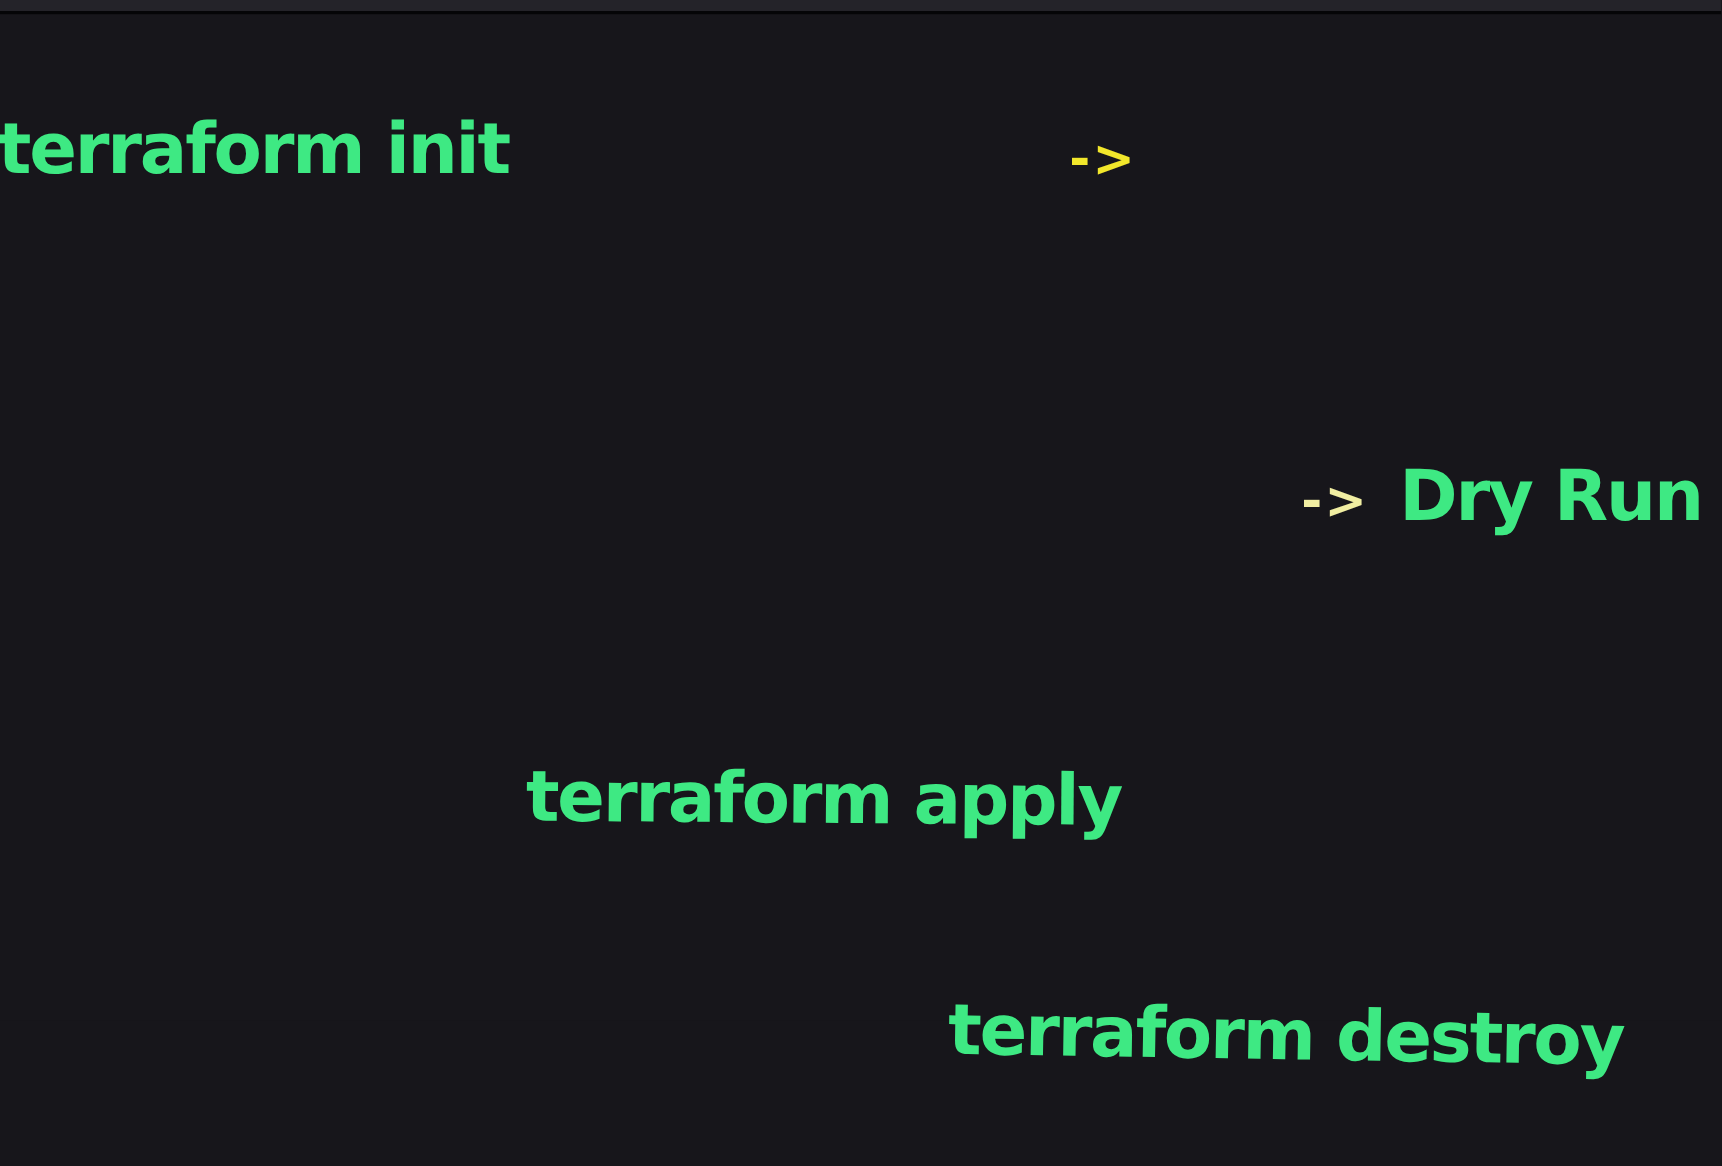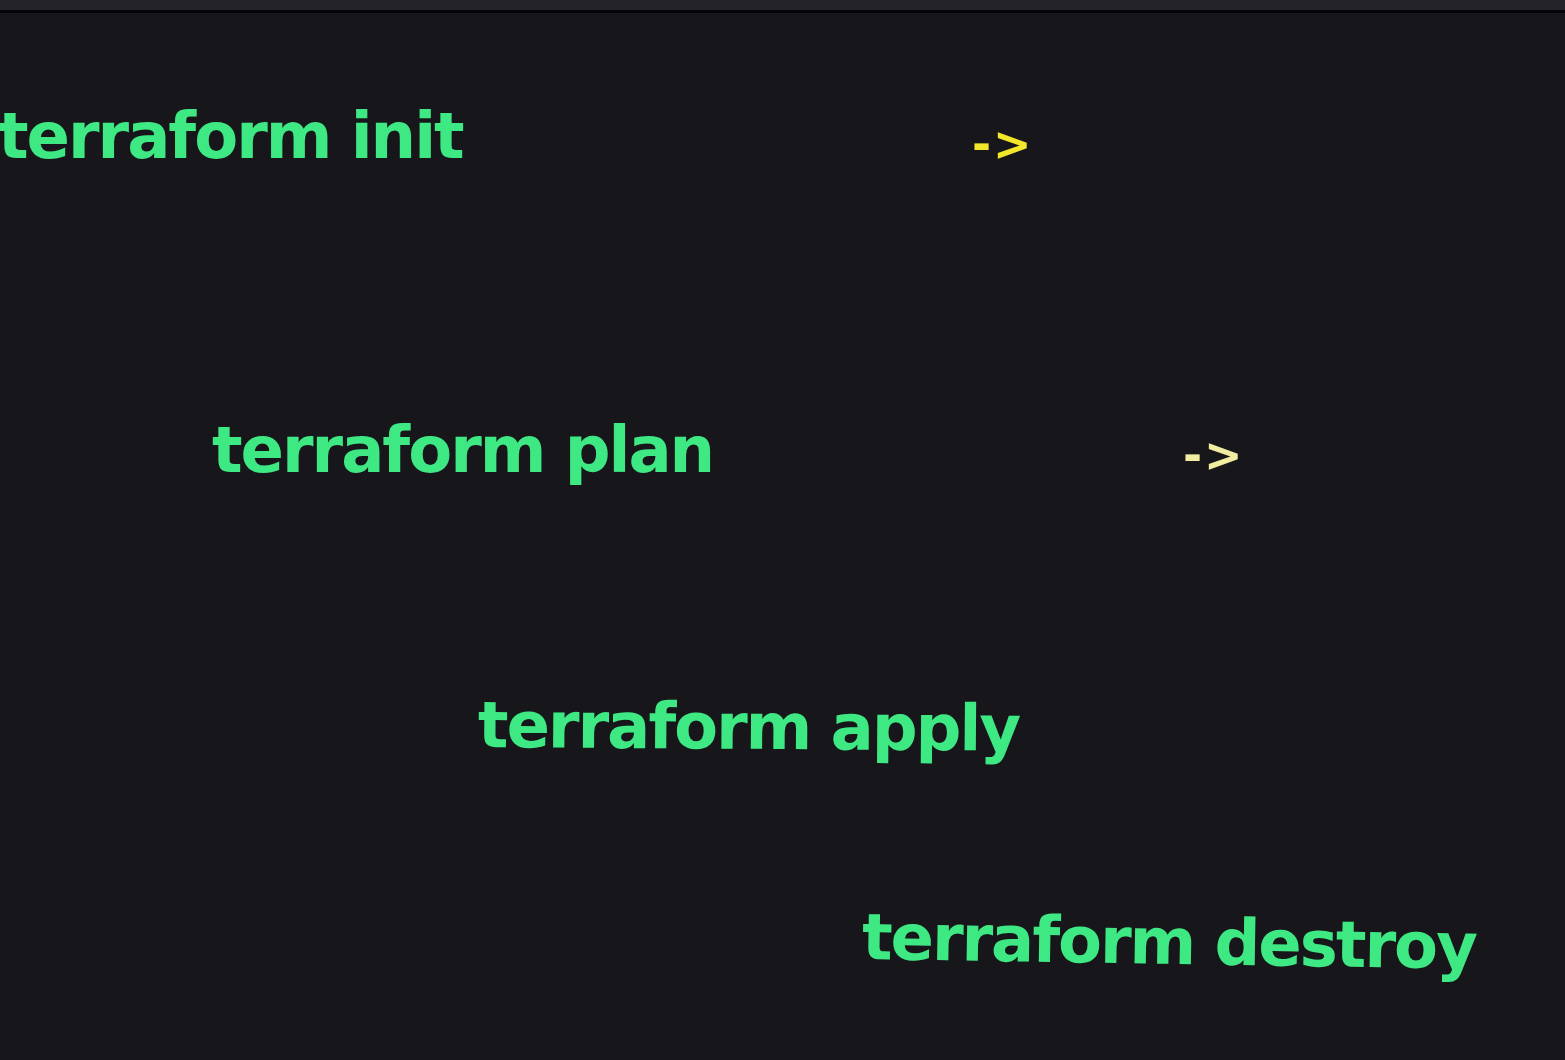--- a/index.html
+++ b/index.html
@@ -69,20 +69,20 @@
 </head>
 <body>
 
 <div class="canvas">
 
   <div class="topbar"></div>
 
   <span class="txt cmd r1-cmd">terraform init</span>
   <span class="txt arrow bright r1-arrow">-&gt;</span>
 
-  <span class="txt cmd r2-cmd">terraform plan</span>
   <span class="txt arrow pale r2-arrow">-&gt;</span>
+  <span class="txt desc r2-desc">Dry Run</span>
 
   <span class="txt cmd r3-cmd">terraform apply</span>
 
   <span class="txt cmd r4-cmd">terraform destroy</span>
 
 </div>
 
 </body></html>

